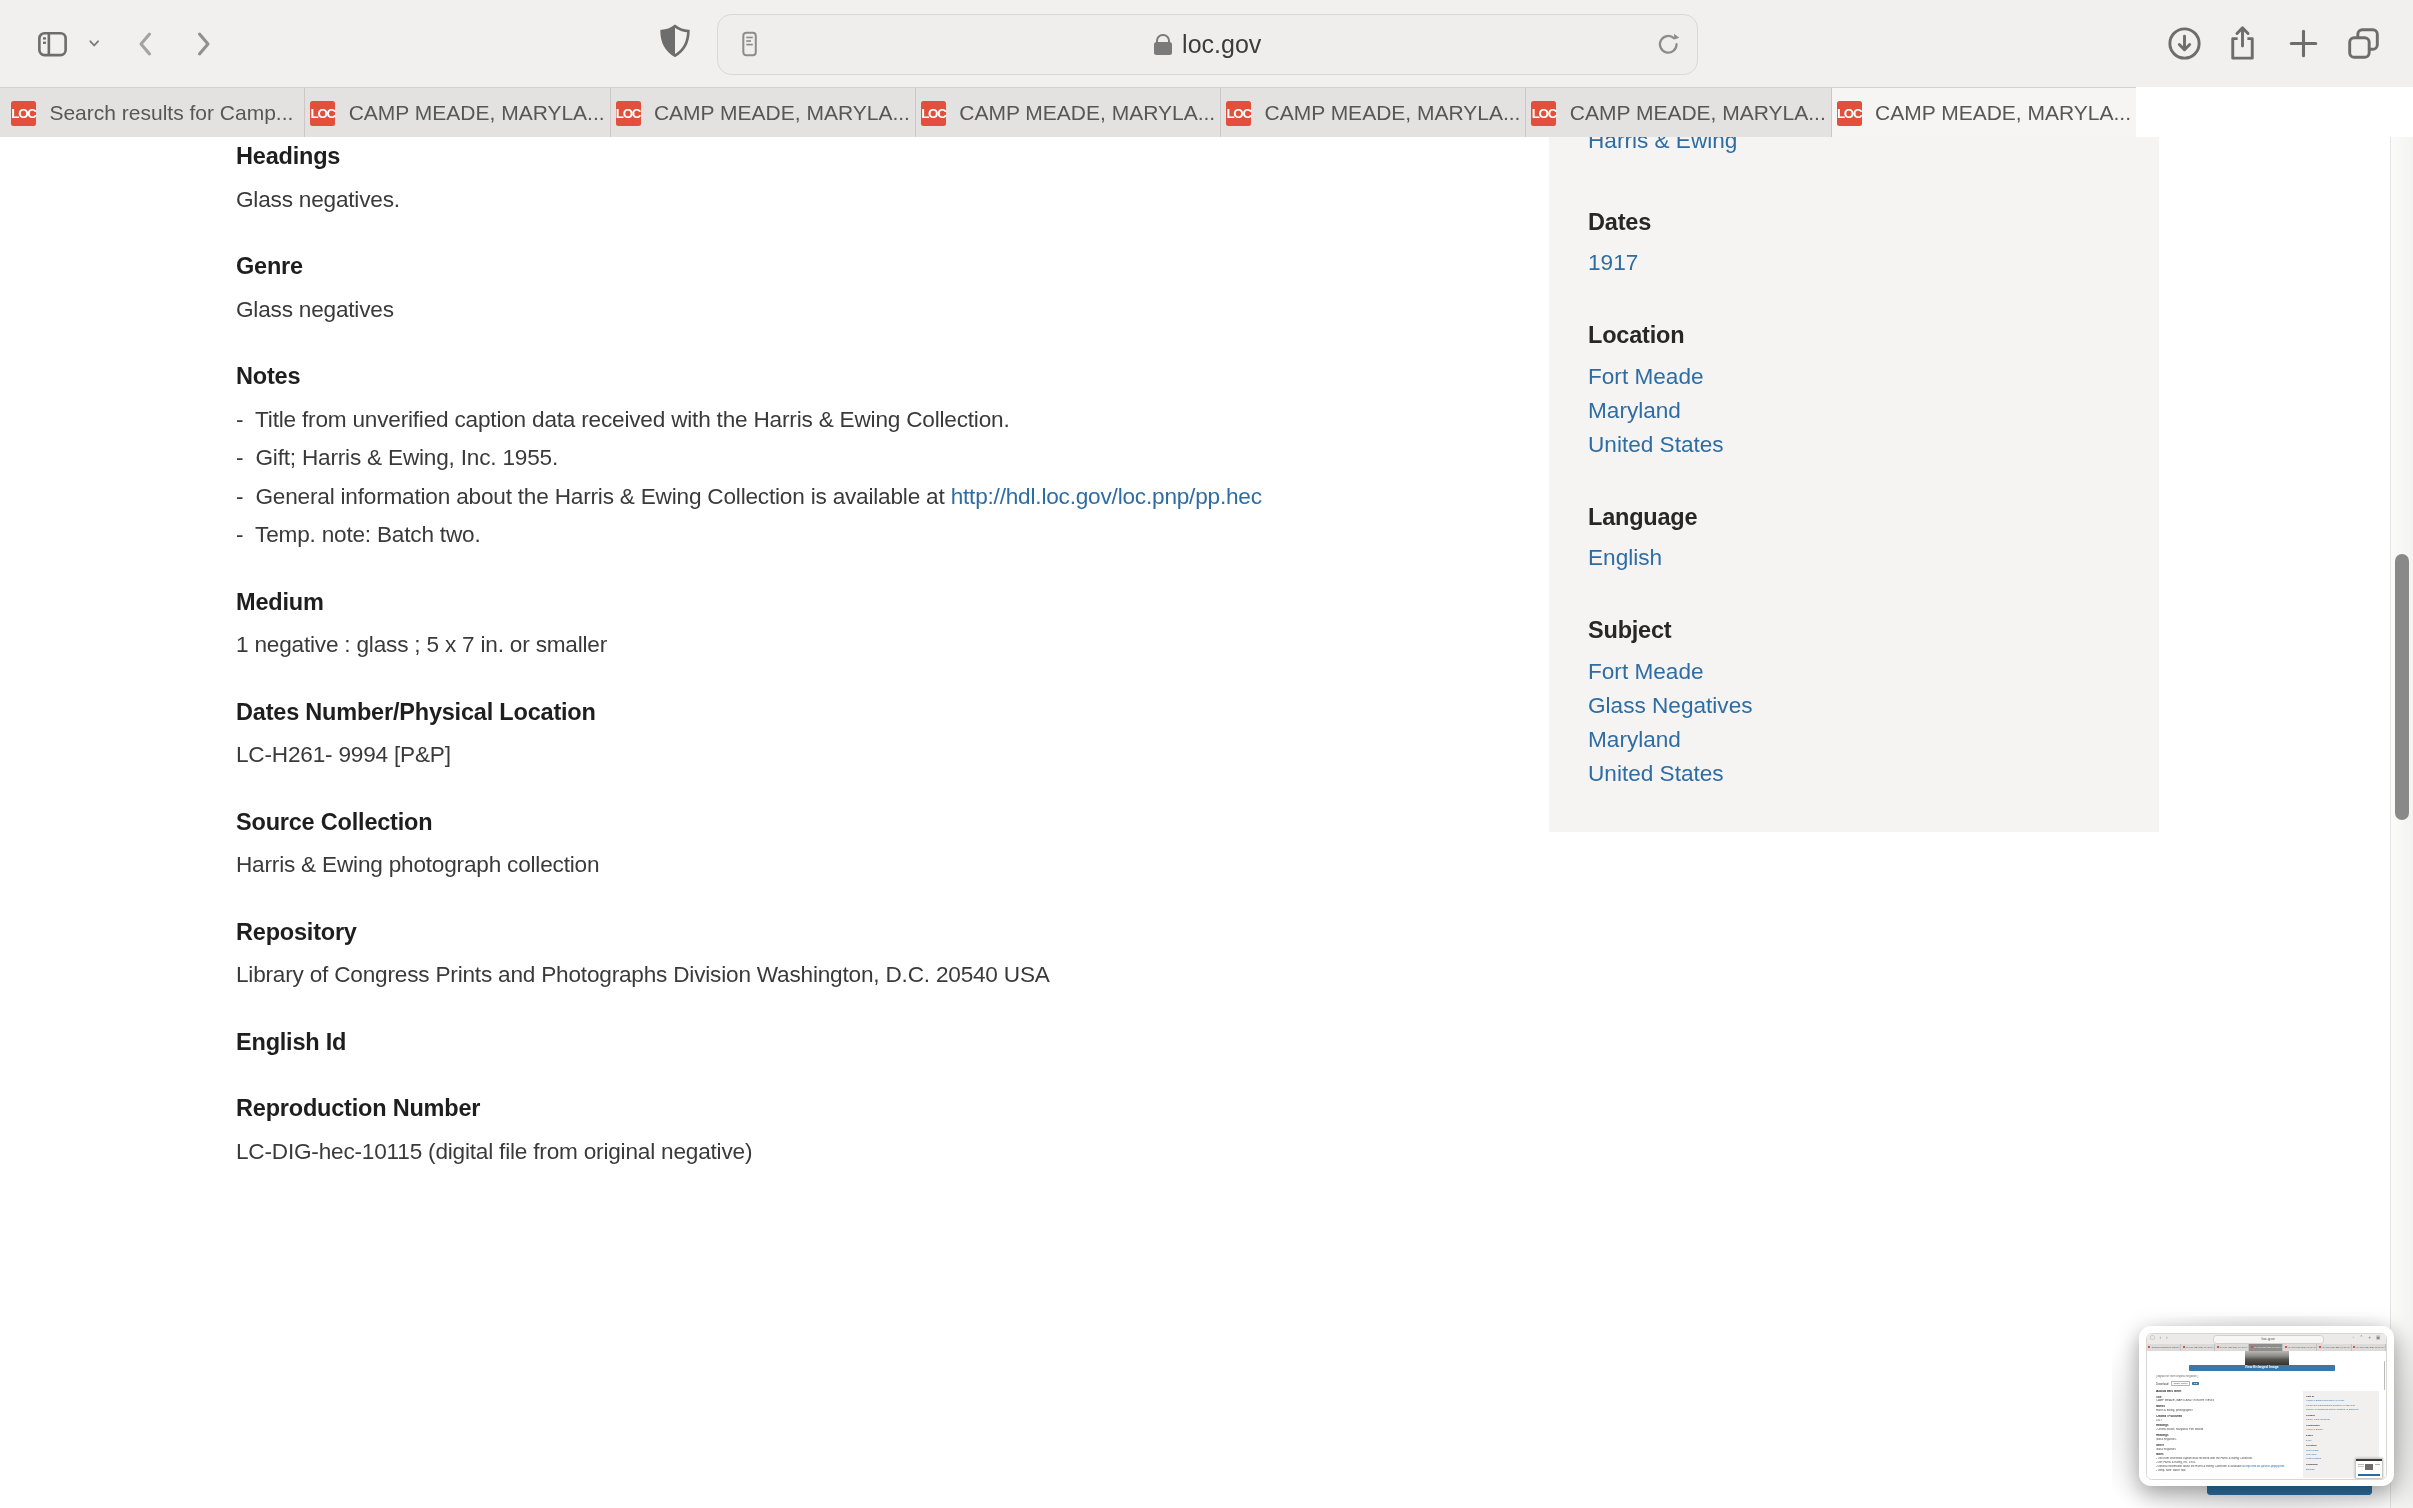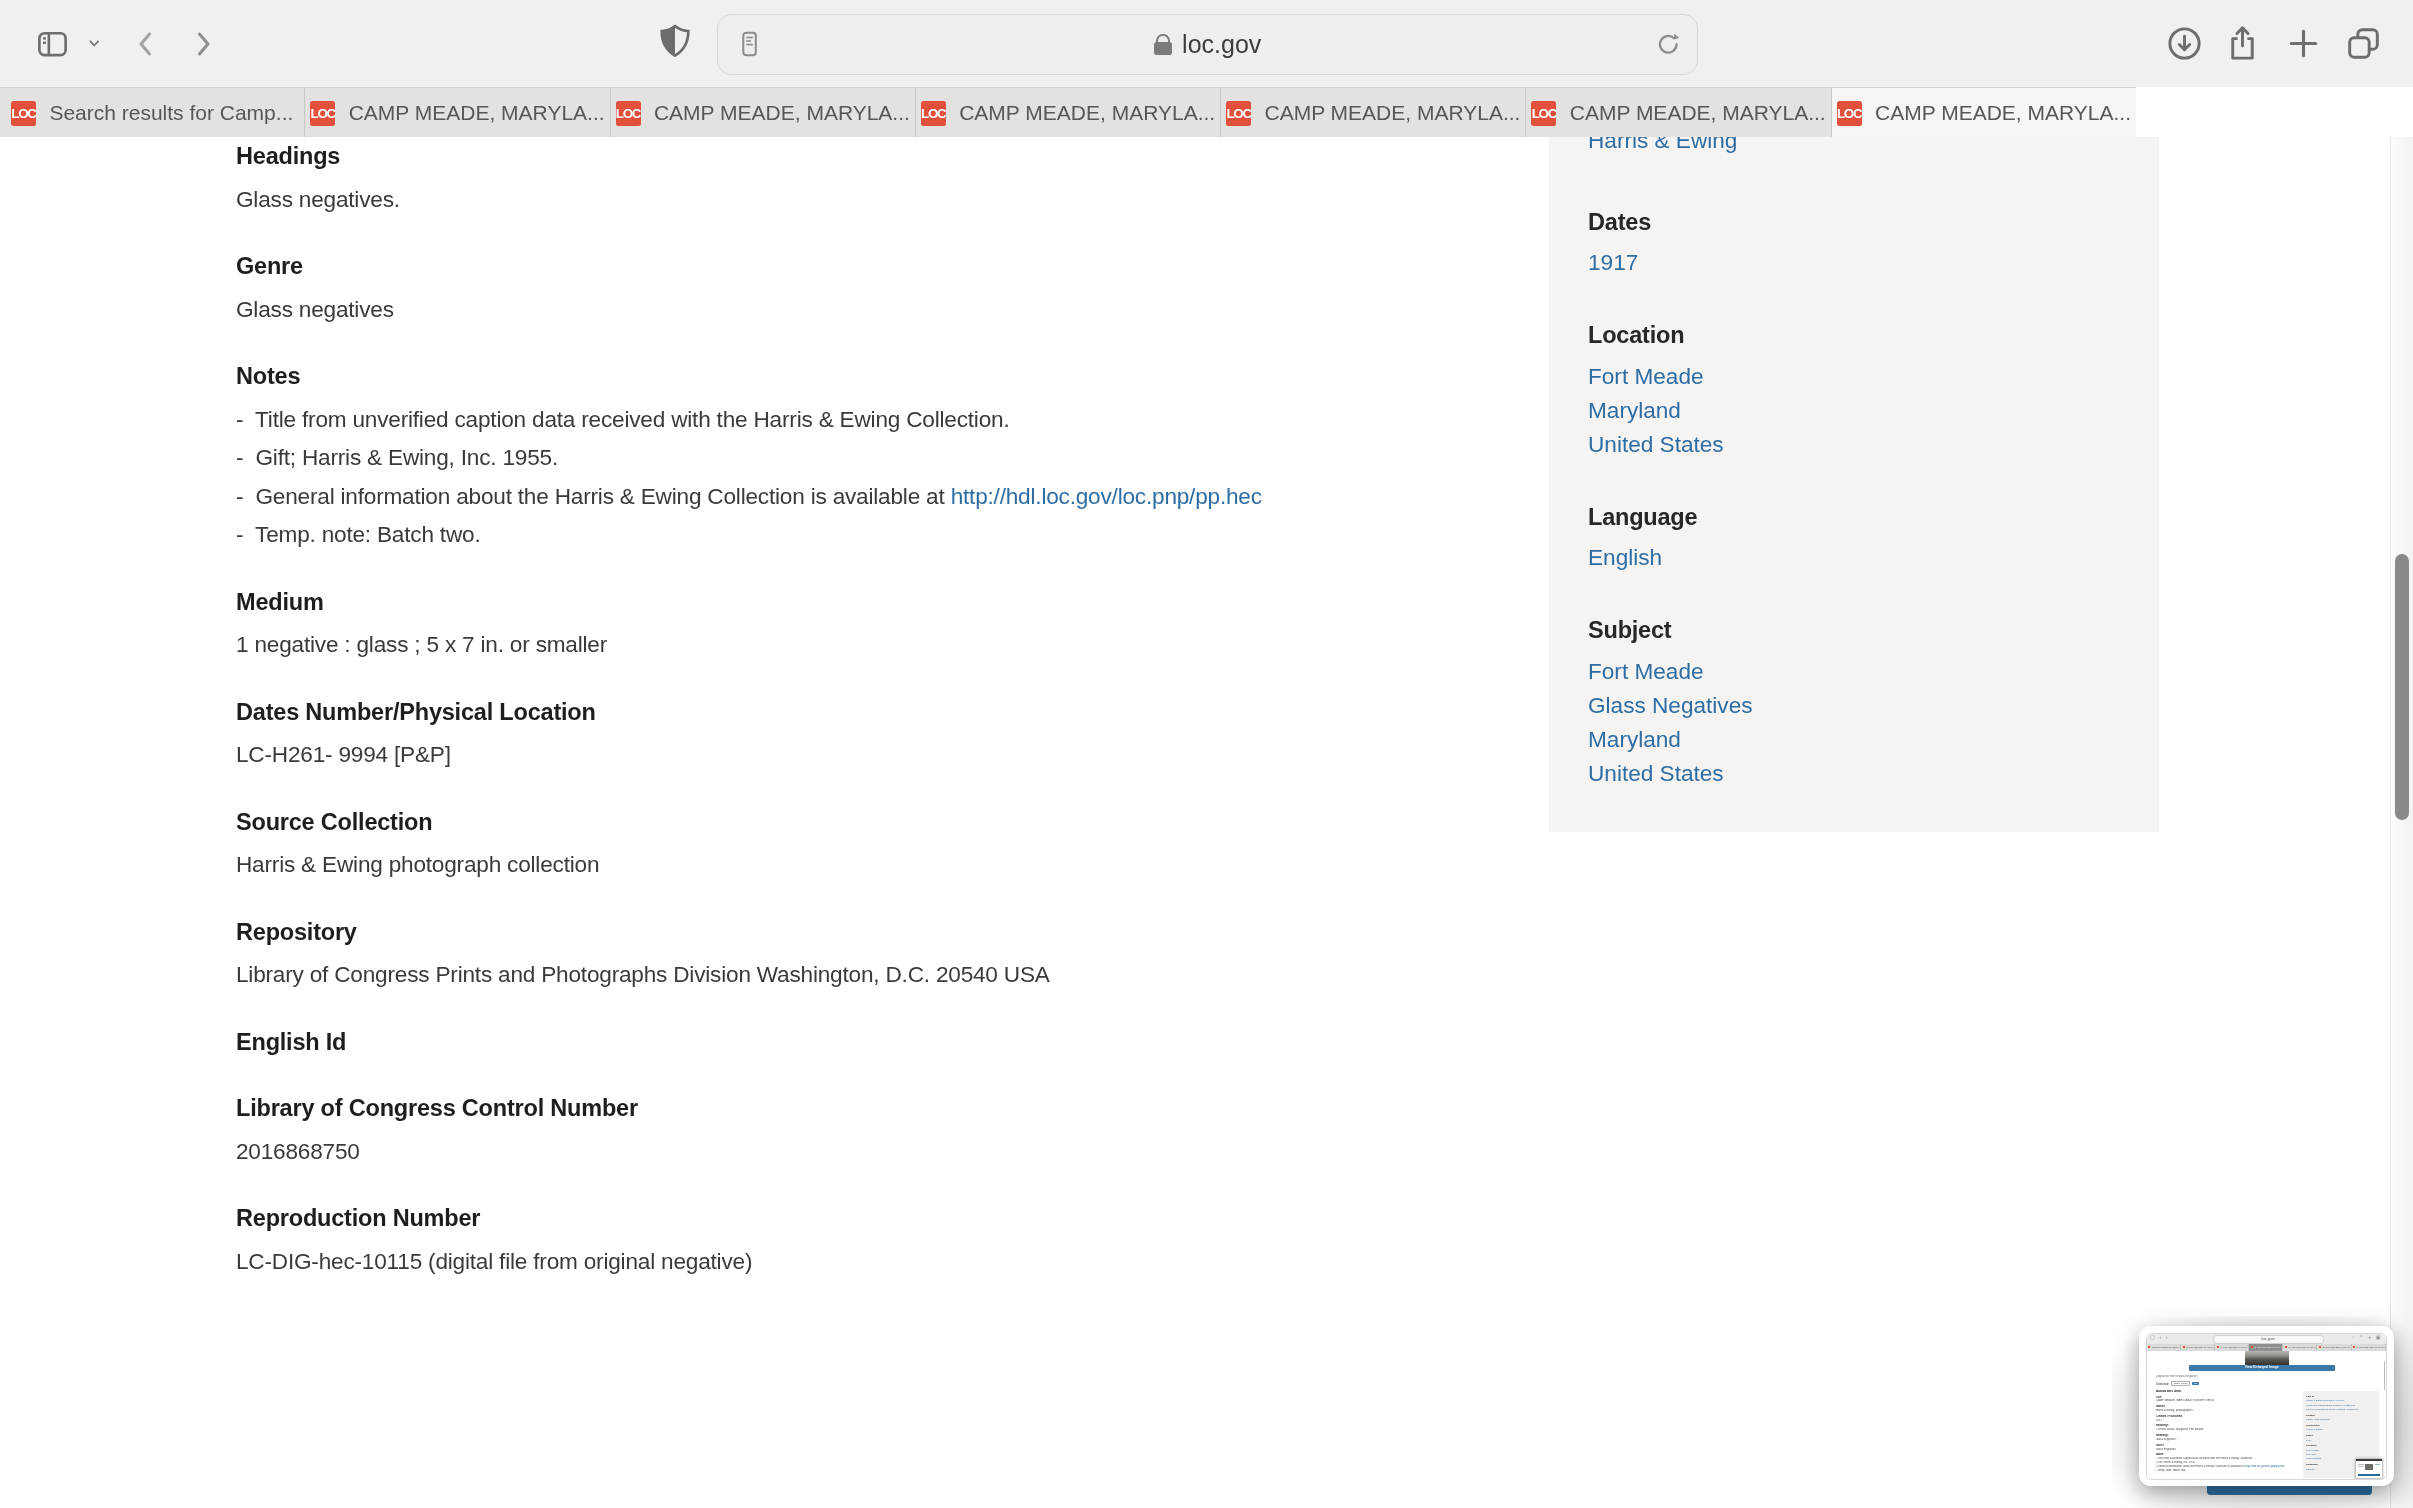--- a/index.html
+++ b/index.html
@@ -17,21 +17,21 @@
     border:0.8px solid #d9d8d7;border-radius:14.2px;}
   .url-center{position:absolute;left:0;right:0;top:0;bottom:0;display:flex;align-items:center;justify-content:center;gap:10px;}
   .lock{width:18.4px;height:22px;position:relative;display:inline-block;}
   .lock .shackle{position:absolute;left:2.5px;top:0;width:13.4px;height:11.7px;border:2.5px solid #7a7a7a;border-bottom:none;border-radius:6.7px 6.7px 0 0;box-sizing:border-box;}
   .lock .body{position:absolute;left:0;top:8.4px;width:18.4px;height:13.4px;background:#7a7a7a;border-radius:2.5px;}
   .host{font-size:25px;color:#3c3c3c;}
   .reader-btn{position:absolute;left:11.7px;top:9.2px;width:40px;height:40px;display:flex;align-items:center;justify-content:center;}
   .reload-btn{position:absolute;right:8.4px;top:9.2px;width:40px;height:40px;display:flex;align-items:center;justify-content:center;}
   
   .tabbar{position:absolute;left:0;top:87px;width:2136px;height:50px;background:#e3e2e1;
-    border-top:0.8px solid #d2d1d0;display:flex;box-sizing:border-box;}
+    border-top:0.8px solid #d2d1d0;display:flex;box-sizing:border-box;justify-content:flex-end;}
   .tab{flex:1 1 0;display:flex;align-items:center;justify-content:center;gap:13.4px;
     border-right:0.8px solid #c9c8c7;overflow:hidden;white-space:nowrap;box-sizing:border-box;height:50px;}
   .tab:last-child{border-right:none;}
   .tab.active{background:#f6f5f4;border-right:none;}
   .favicon{width:25px;height:25px;background:#e2503c;border-radius:2.5px;color:#ffffff;
     font-size:13.4px;font-weight:bold;letter-spacing:-1.3px;display:flex;align-items:center;justify-content:center;flex:0 0 auto;}
   .tab-label{font-size:21px;color:#575757;}
   
   .content{position:absolute;left:0;top:137px;width:2413px;height:1371px;background:#ffffff;overflow:hidden;}
   .left-col{position:absolute;left:236px;top:0;width:1249px;padding-top:5px;}
@@ -249,24 +249,20 @@
         <div class="body-line"><span>Harris &amp; Ewing photograph collection</span></div>
       </div>
       <div class="section">
         <div class="sec-heading">Repository</div>
         <div class="body-line"><span>Library of Congress Prints and Photographs Division Washington, D.C. 20540 USA</span></div>
       </div>
       <div class="section">
         <div class="sec-heading">English Id</div>
       </div>
       <div class="section">
-        <div class="sec-heading">Library of Congress Control Number</div>
-        <div class="body-line"><span>2016868750</span></div>
-      </div>
-      <div class="section">
         <div class="sec-heading">Reproduction Number</div>
         <div class="body-line"><span>LC-DIG-hec-10115 (digital file from original negative)</span></div>
       </div>
     </div>
 
   <div class="side-panel">
     <div class="side-clipped">Harris &amp; Ewing</div>
     <div id="side-sections">
         <div class="side-section">
           <div class="side-heading">Dates</div>

